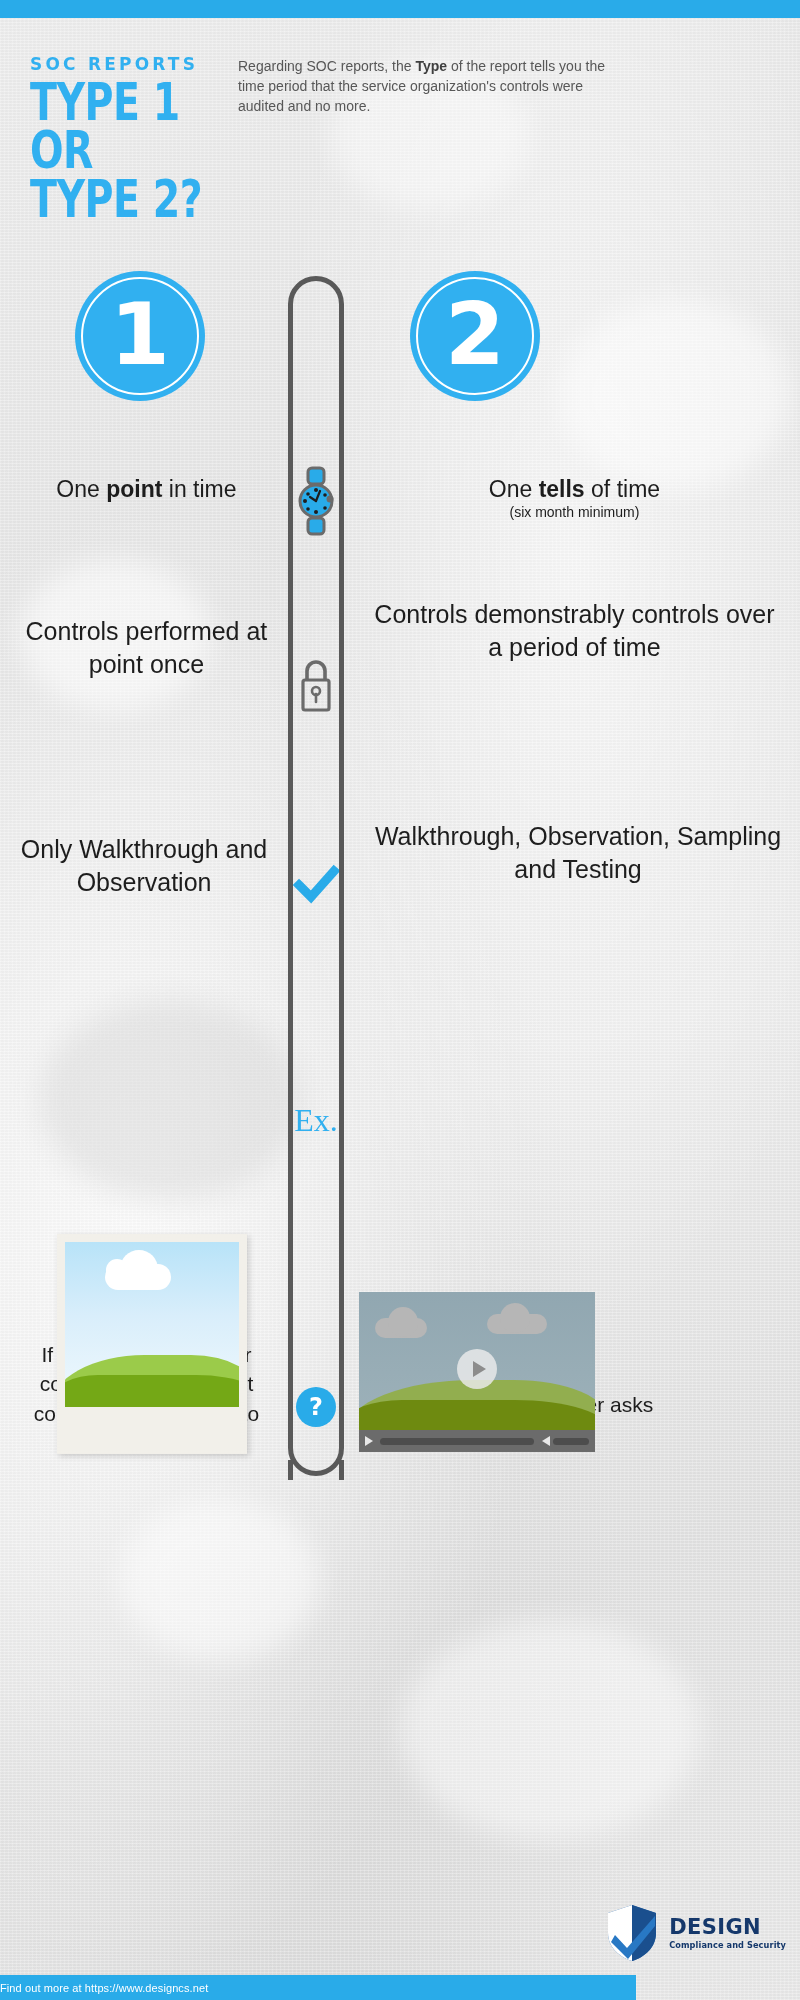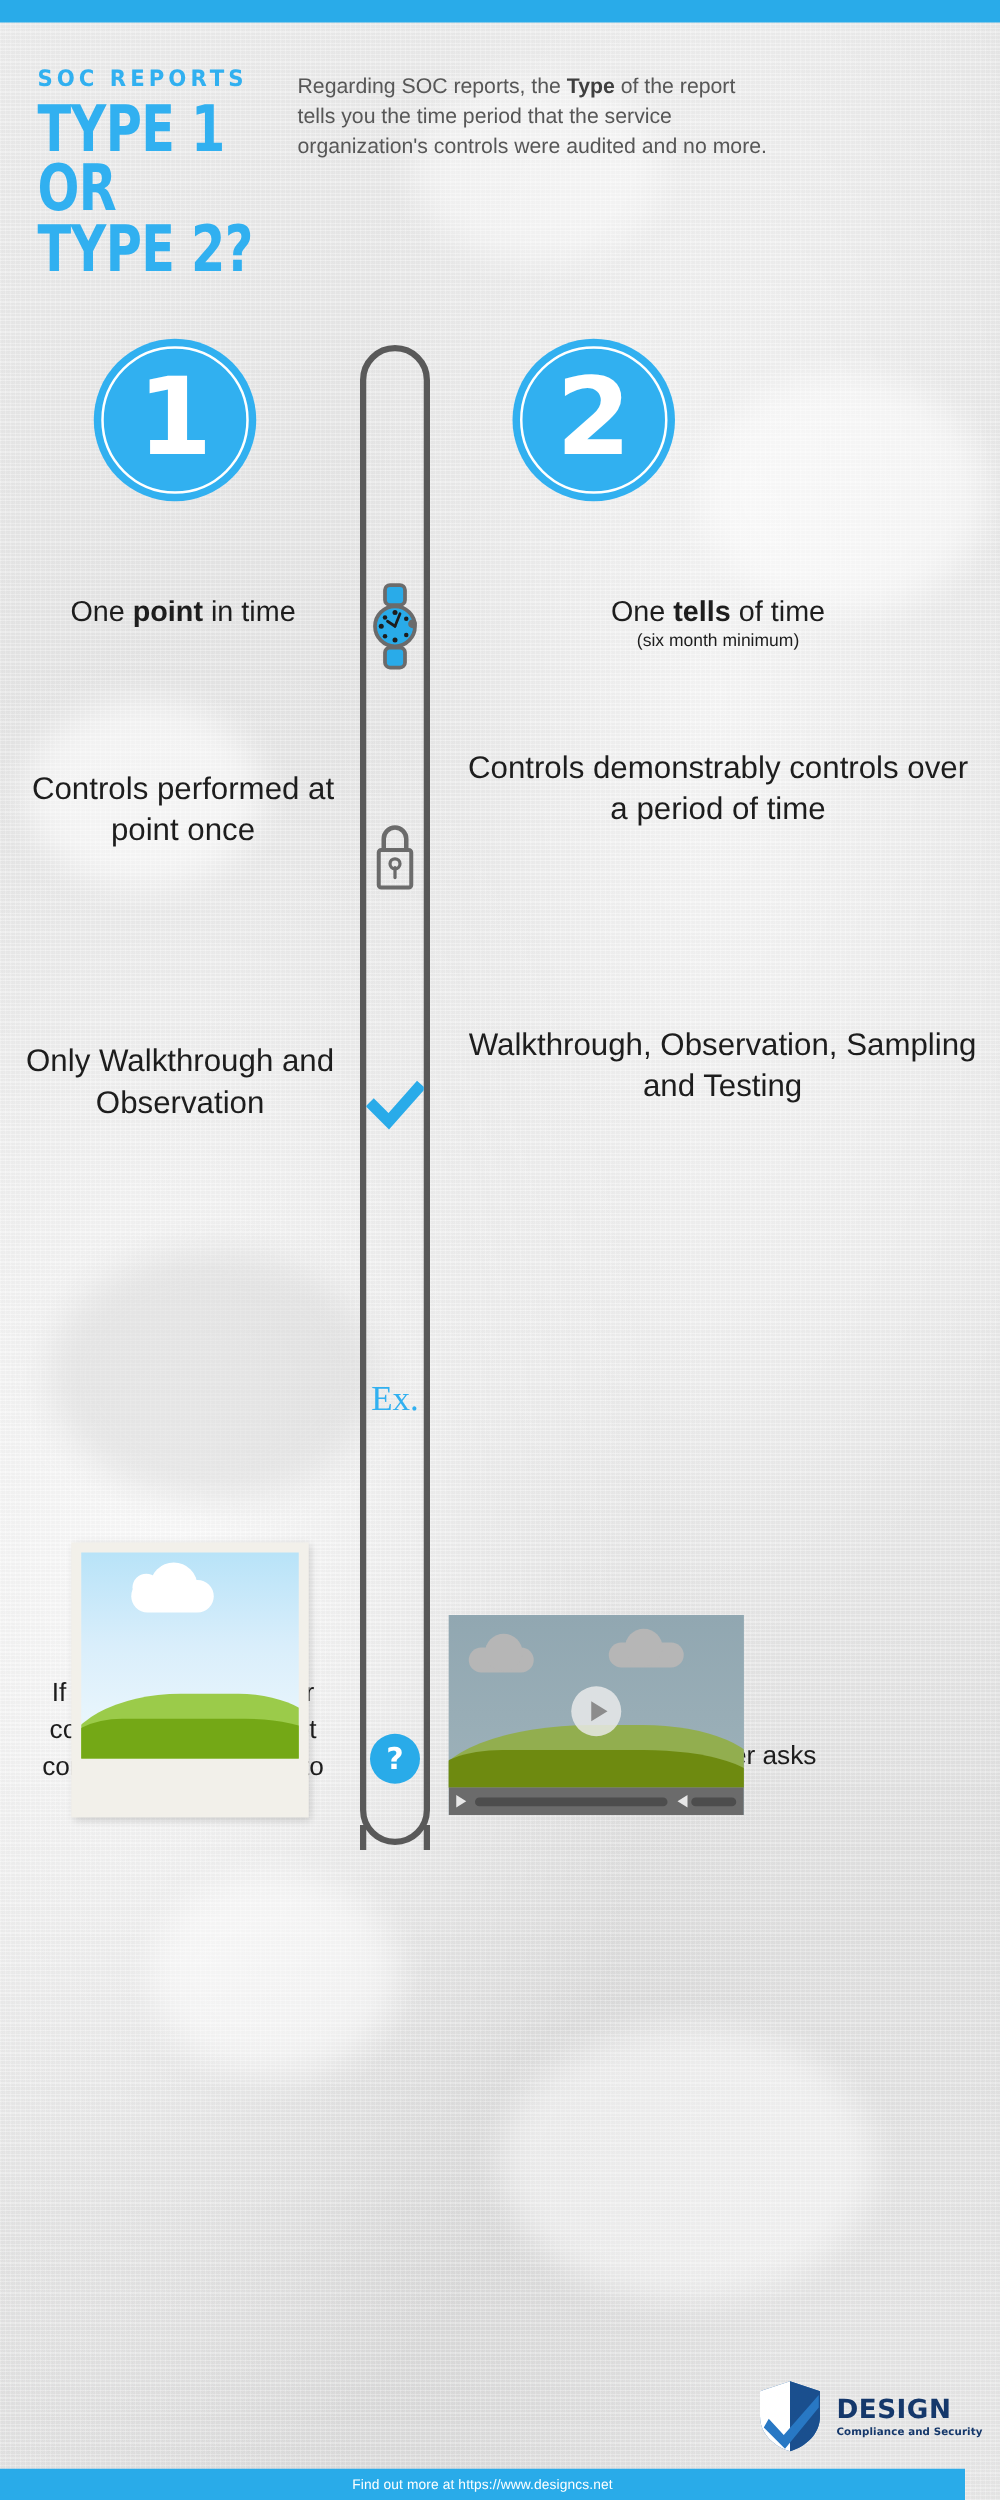--- a/index.html
+++ b/index.html
@@ -48,25 +48,24 @@
   .topbar {
     position: absolute;
     top: 0; left: 0;
     width: 800px; height: 18px;
     background: #29abe9;
     z-index: 6;
   }
   .footerbar {
     position: absolute;
     bottom: 0; left: 0;
-    width: 772px; height: 25px;
+    width: 636px; height: 25px;
     background: #29abe9;
     display: flex;
     align-items: center;
-    justify-content: center;
     z-index: 6;
   }
   .footerbar span {
     color: #ffffff;
     font-size: 11px;
     letter-spacing: 0.1px;
   }
 
   
   .header {
@@ -94,21 +93,21 @@
     line-height: 0.94;
     letter-spacing: -0.5px;
     margin-top: 7px;
     font-family: "DejaVu Sans", sans-serif;
     transform: scaleY(1.22) scaleX(0.94);
     transform-origin: left top;
   }
   .intro {
     width: 385px;
     color: #575757;
-    font-size: 17px;
+    font-size: 14px;
     line-height: 1.42;
     padding-top: 2px;
   }
   .intro b { color: #3f3f3f; font-weight: bold; }
 
   
   .badge {
     position: absolute;
     width: 130px; height: 130px;
     border-radius: 50%;
@@ -168,21 +167,21 @@
     width: 56px;
     display: flex;
     align-items: center;
     justify-content: center;
     z-index: 4;
   }
 
   .ex-label {
     color: #31b0f0;
     font-family: "Liberation Serif", serif;
-    font-size: 28px;
+    font-size: 32px;
     font-weight: normal;
     background: transparent;
   }
 
   
   .row {
     position: absolute;
     width: 800px;
     display: flex;
     z-index: 2;

